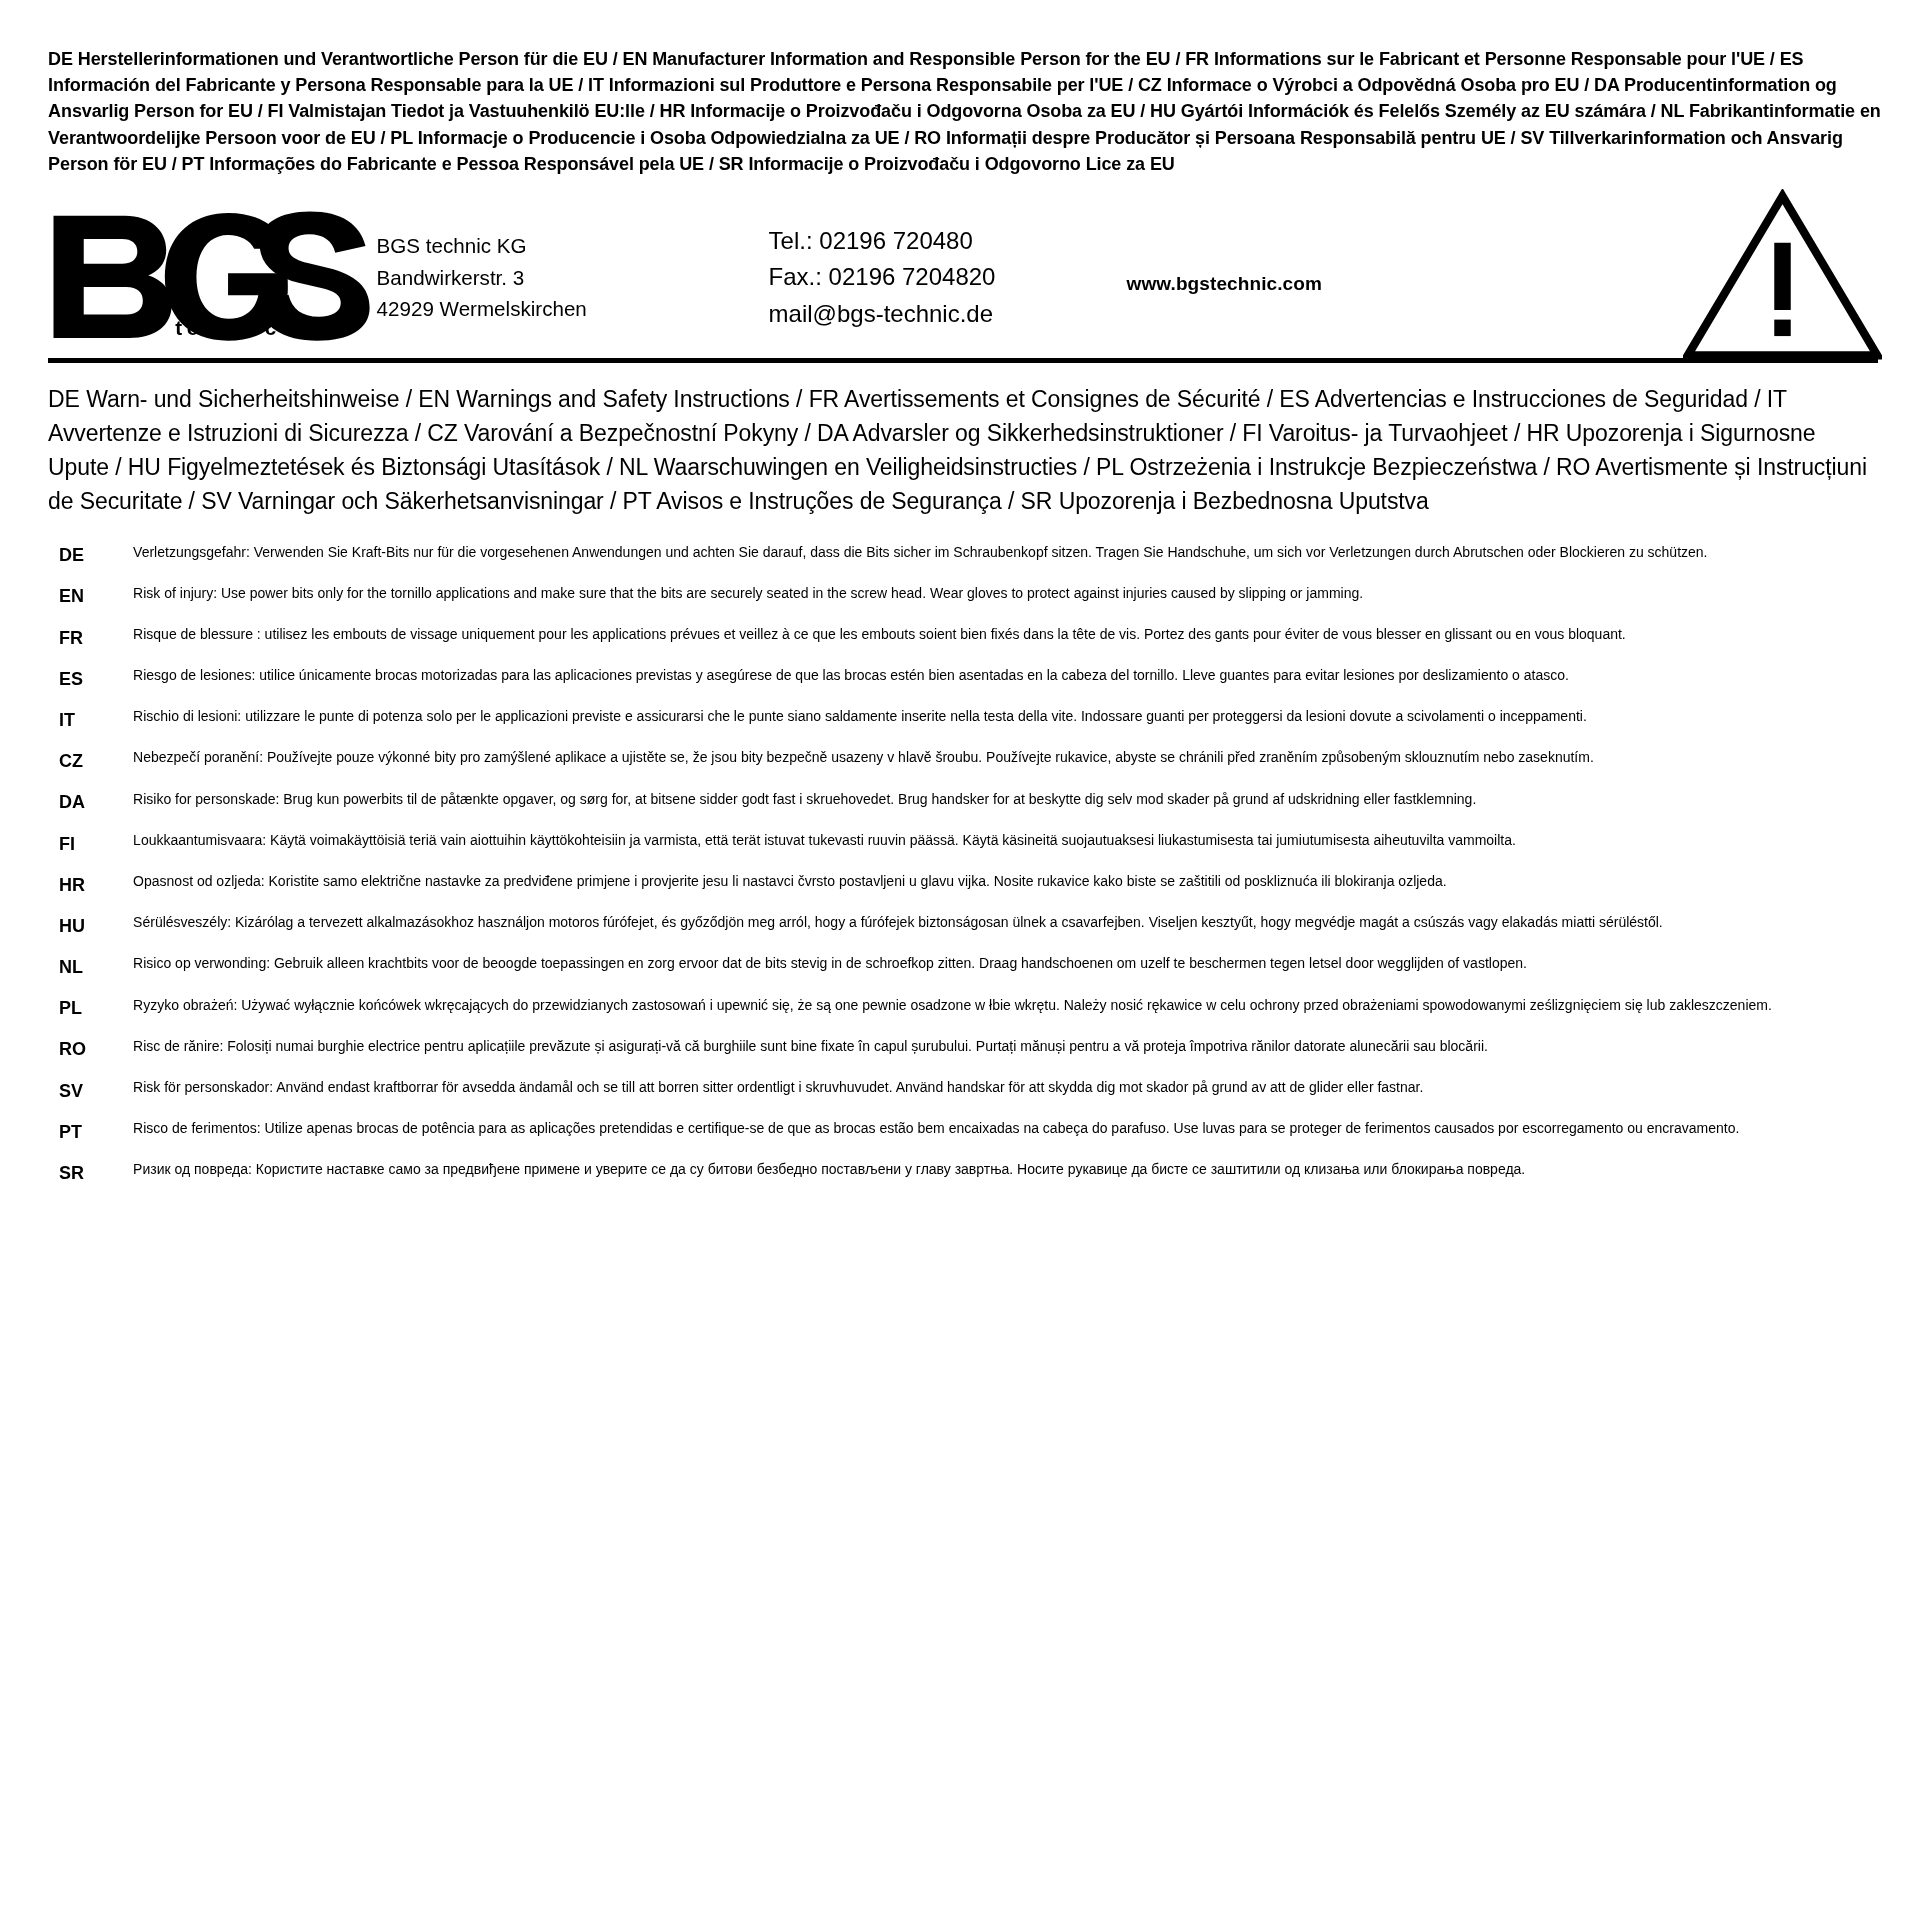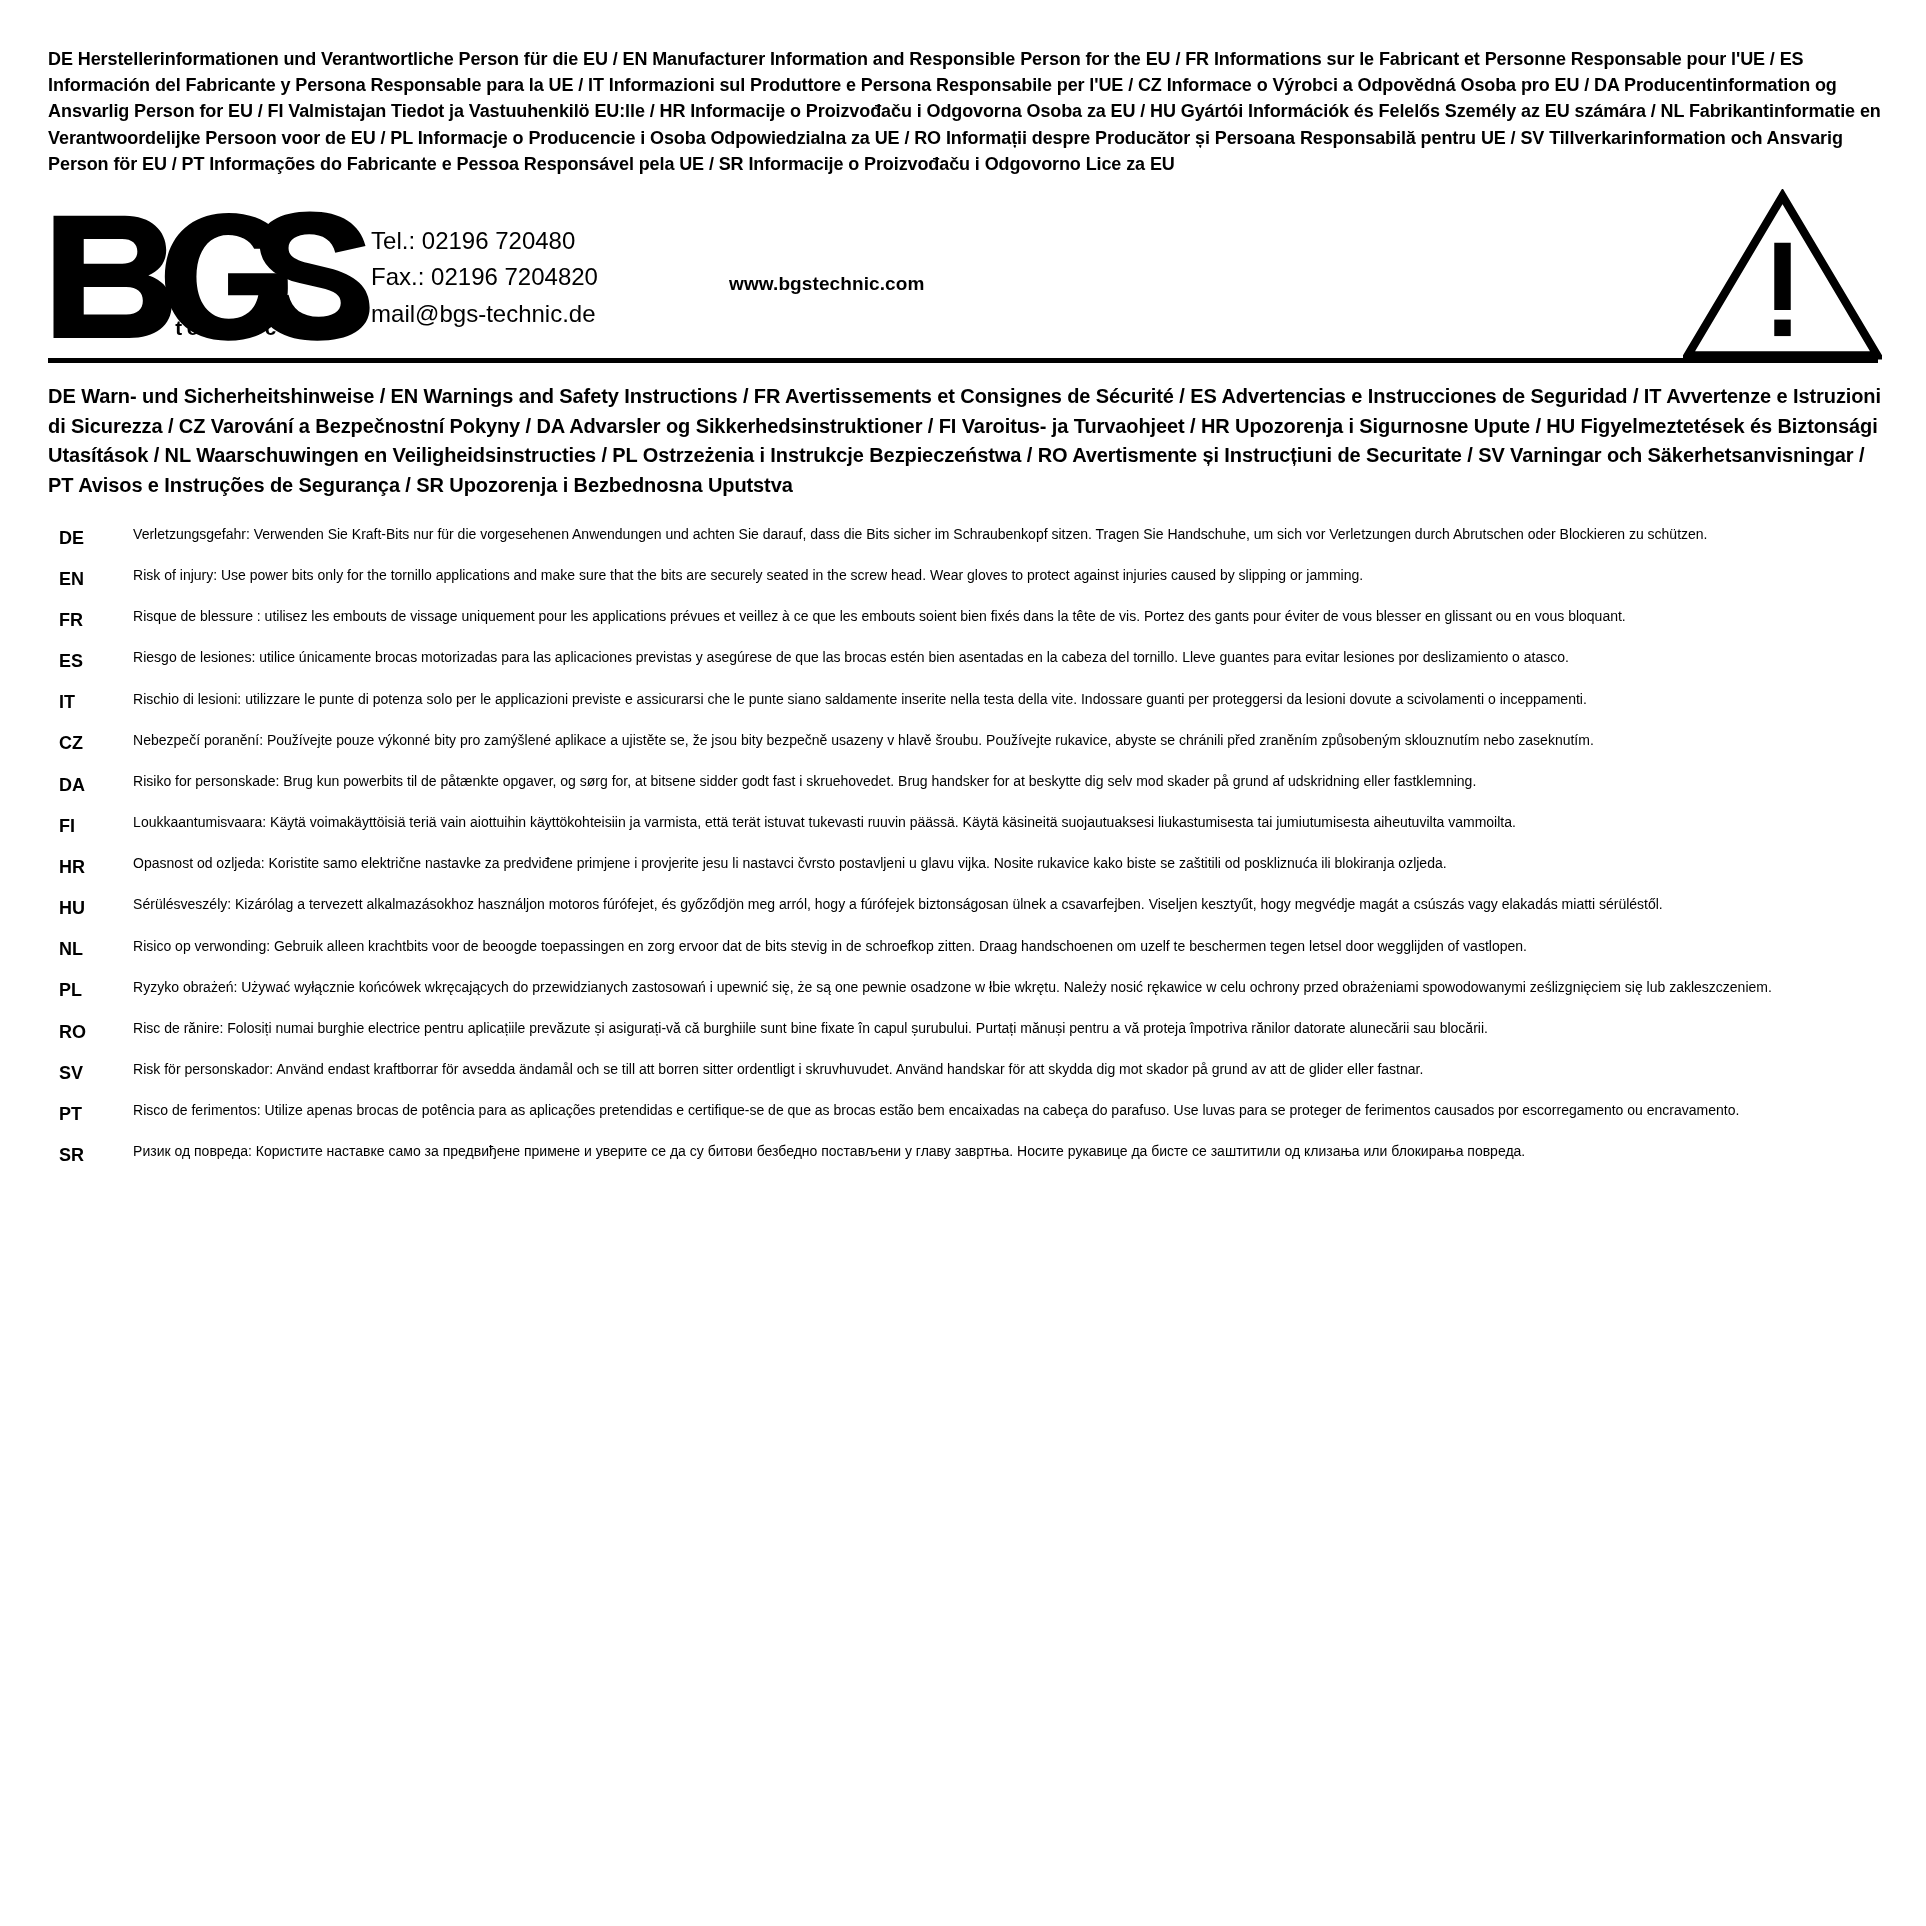--- a/index.html
+++ b/index.html
@@ -74,22 +74,22 @@
     align-items: center;
   }
   .rule {
     height: 4.8px;
     background: #000;
     margin: 4.1px 4.1px 0 4.1px;
   }
 
   
   .warn-heading {
-    font-size: 20px;
-    font-weight: bold;
+    font-size: 23px;
+    font-weight: normal;
     line-height: 1.48;
     letter-spacing: -0.1px;
     margin: 19px 0 0 4.1px;
     max-width: 1850px;
   }
 
   
   .rows {
     margin: 23.4px 0 0 4.1px;
   }
@@ -136,20 +136,25 @@
 
           <path d="M462 62 L418 72 C414 54 400 45 380 45 C362 45 350 53 350 65 C350 76 358 82 378 87 L408 94 C448 104 468 122 468 152
                    C468 183 438 200 392 200 C342 200 312 180 304 144 L350 133 C355 154 370 165 394 165 C414 165 426 157 426 145
                    C426 134 418 128 396 123 L366 116 C328 107 308 88 308 59 C308 29 338 12 381 12 C428 12 454 31 462 62 Z"></path>
         </g>
         <text x="360" y="36" font-family="'Liberation Sans', sans-serif" font-size="30" fill="#000">®</text>
         <text x="185" y="192" font-family="'Liberation Sans', sans-serif" font-weight="bold" font-size="30" letter-spacing="7" fill="#000">technic</text>
       </svg>
     </div>
 
+    <div class="addr-block">
+      <div>BGS technic KG</div>
+      <div>Bandwirkerstr. 3</div>
+      <div>42929 Wermelskirchen</div>
+    </div>
 
     <div class="contact-block">
       <div>Tel.: 02196 720480</div>
       <div>Fax.: 02196 7204820</div>
       <div>mail@bgs-technic.de</div>
     </div>
 
     <div class="web-block">www.bgstechnic.com</div>
 
     <div class="warn-tri">

